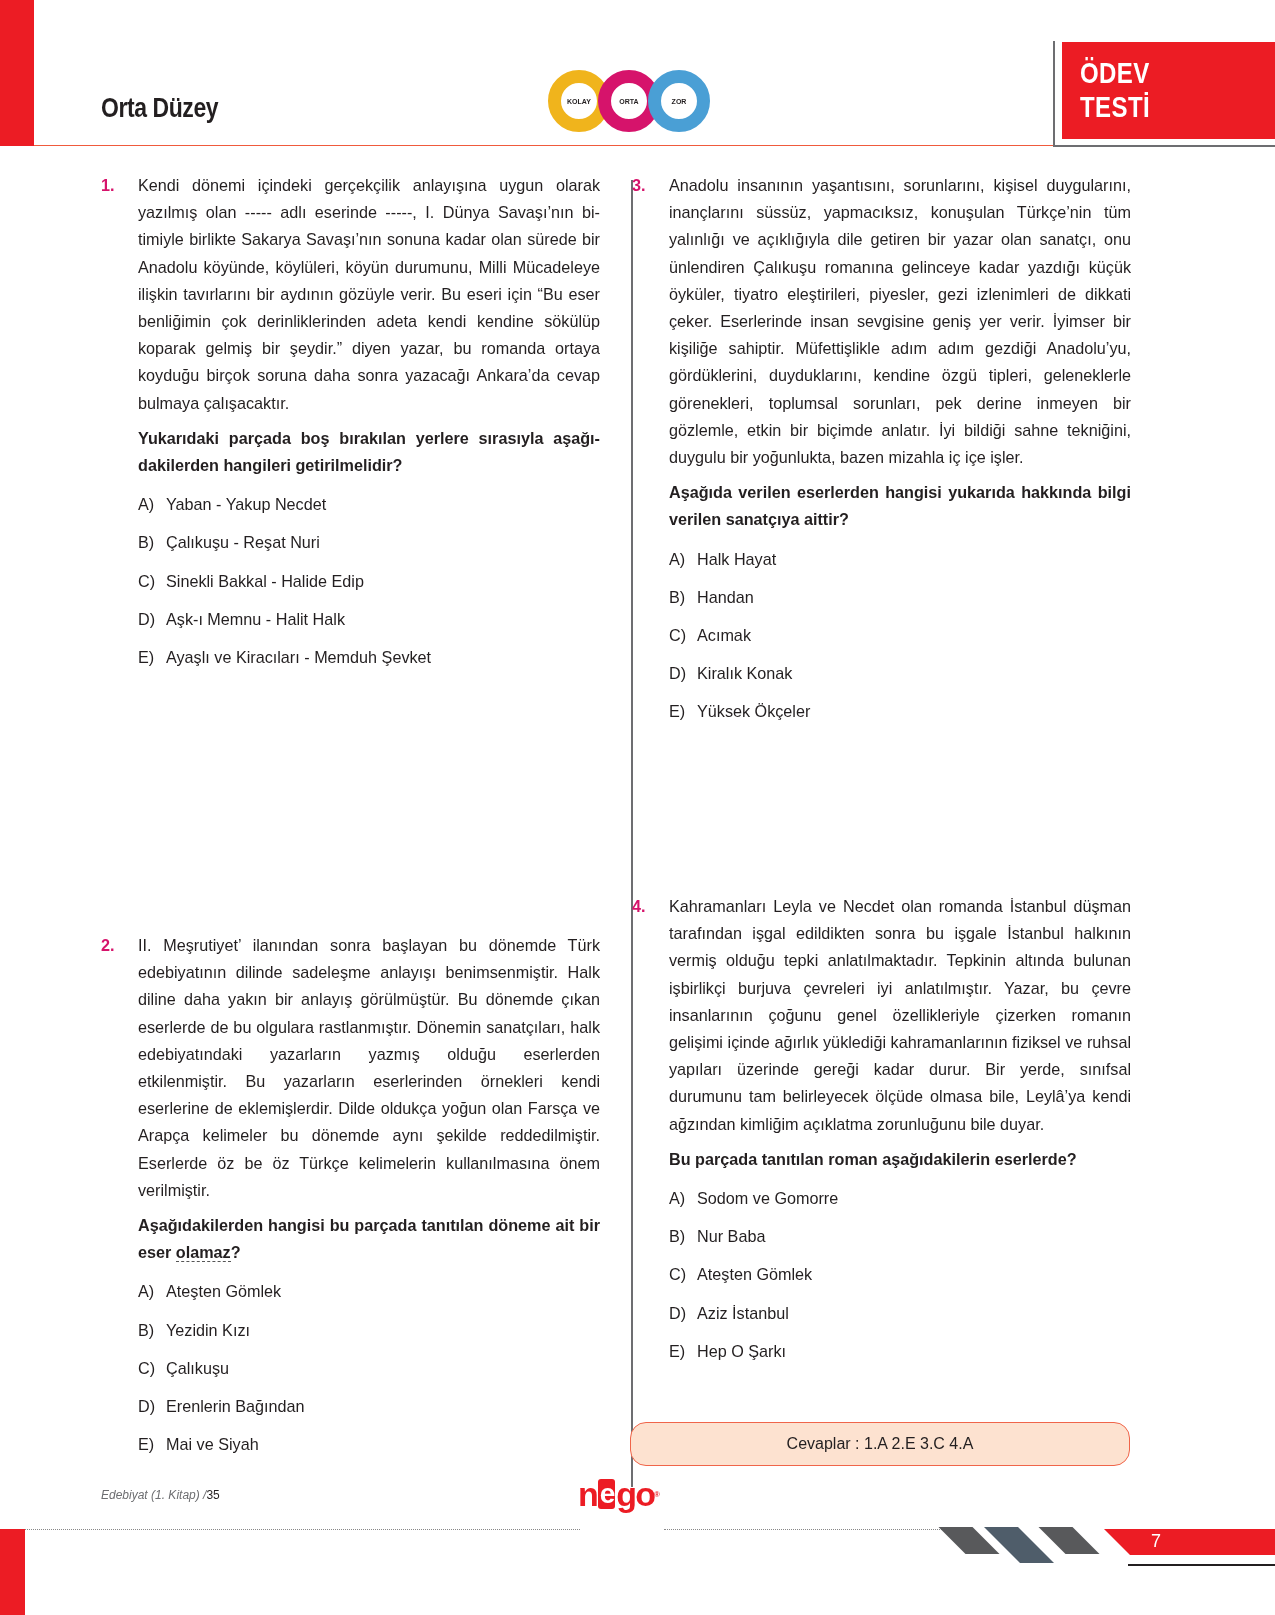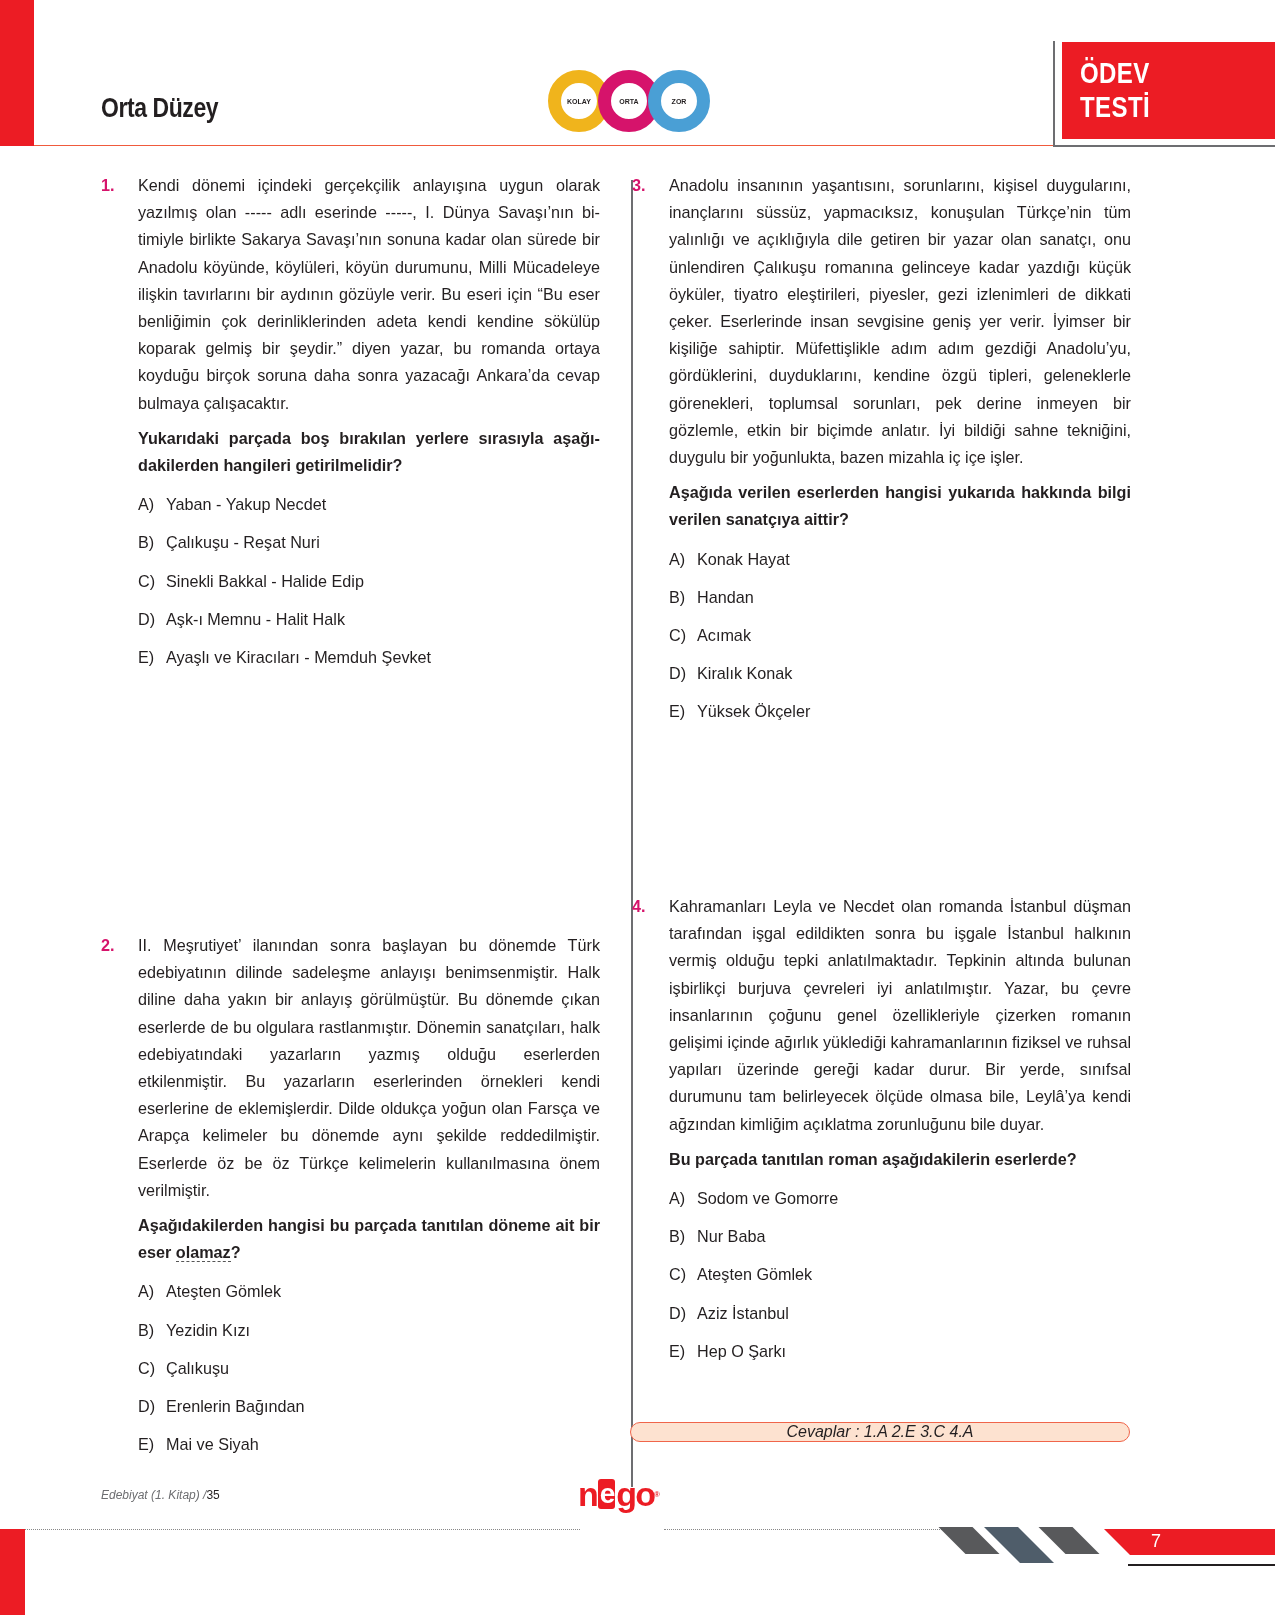--- a/index.html
+++ b/index.html
@@ -35,21 +35,21 @@
     .options { margin-top: 12px; }
     .option { height: 38.2px; display: flex; align-items: flex-start; }
     .opt-letter { width: 28px; }
     .opt-text { }
 
     #q1 { left: 138px; top: 172px; }
     #q2 { left: 138px; top: 932px; }
     #q3 { left: 669px; top: 172px; }
     #q4 { left: 669px; top: 893px; }
 
-    .answers { position: absolute; left: 630px; top: 1422px; width: 500px; height: 20px; border: 1.5px solid #f0654a; border-radius: 16px; background: #fde2d0; display: flex; align-items: center; justify-content: center; font-size: 16px; color: #231f20; font-style: italic; }
+    .answers { position: absolute; left: 630px; top: 1422px; width: 500px; height: 44px; border: 1.5px solid #f0654a; border-radius: 16px; background: #fde2d0; display: flex; align-items: center; justify-content: center; font-size: 16px; color: #231f20; }
 
     .footer-line { position: absolute; left: 25px; top: 1529px; width: 555px; height: 1px; border-top: 1px dotted #888; }
     .footer-line-right { position: absolute; left: 664px; top: 1529px; width: 280px; height: 1px; border-top: 1px dotted #888; }
     .book-label { position: absolute; left: 101px; top: 1488px; font-size: 12px; color: #6d6e71; font-style: italic; }
     .book-label .page-ref { font-style: normal; color: #231f20; }
     .logo { position: absolute; left: 578px; top: 1474px; width: 88px; height: 40px; display: flex; align-items: center; font-weight: bold; font-size: 34px; color: #ec1c24; letter-spacing: -2px; }
     .logo .e-box { display: inline-block; background: #ec1c24; color: #fff; border-radius: 3px; padding: 0 2px; font-size: 28px; line-height: 30px; margin: 0 1px; }
     .logo sup { font-size: 8px; color: #ec1c24; }
 
     .stripes { position: absolute; left: 952px; top: 1527px; width: 180px; height: 40px; }
@@ -145,21 +145,21 @@
   </div>
 </div>
 
 <div class="question" id="q3">
   <div class="q-num">3.</div>
   <div class="q-text">Anadolu insanının yaşantısını, sorunlarını, kişisel duyguları­nı, inançlarını süssüz, yapmacıksız, konuşulan Türkçe’nin tüm yalınlığı ve açıklığıyla dile getiren bir yazar olan sanat­çı, onu ünlendiren Çalıkuşu romanına gelinceye kadar yaz­dığı küçük öyküler, tiyatro eleştirileri, piyesler, gezi izlenim­leri de dikkati çeker. Eserlerinde insan sevgisine geniş yer verir. İyimser bir kişiliğe sahiptir. Müfettişlikle adım adım gez­diği Anadolu’yu, gördüklerini, duyduklarını, kendine özgü tipleri, geleneklerle görenekleri, toplumsal sorunları, pek de­rine inmeyen bir gözlemle, etkin bir biçimde anlatır. İyi bildi­ği sahne tekniğini, duygulu bir yoğunlukta, bazen mizahla iç içe işler.</div>
   <div class="q-prompt">Aşağıda verilen eserlerden hangisi yukarıda hakkında bil­gi verilen sanatçıya aittir?</div>
   <div class="options">
     <div class="option">
         <span class="opt-letter">A)</span>
-        <span class="opt-text">Konak Hayat</span>
+        <span class="opt-text">Halk Hayat</span>
       </div>
     <div class="option">
         <span class="opt-letter">B)</span>
         <span class="opt-text">Handan</span>
       </div>
     <div class="option">
         <span class="opt-letter">C)</span>
         <span class="opt-text">Acımak</span>
       </div>
     <div class="option">

